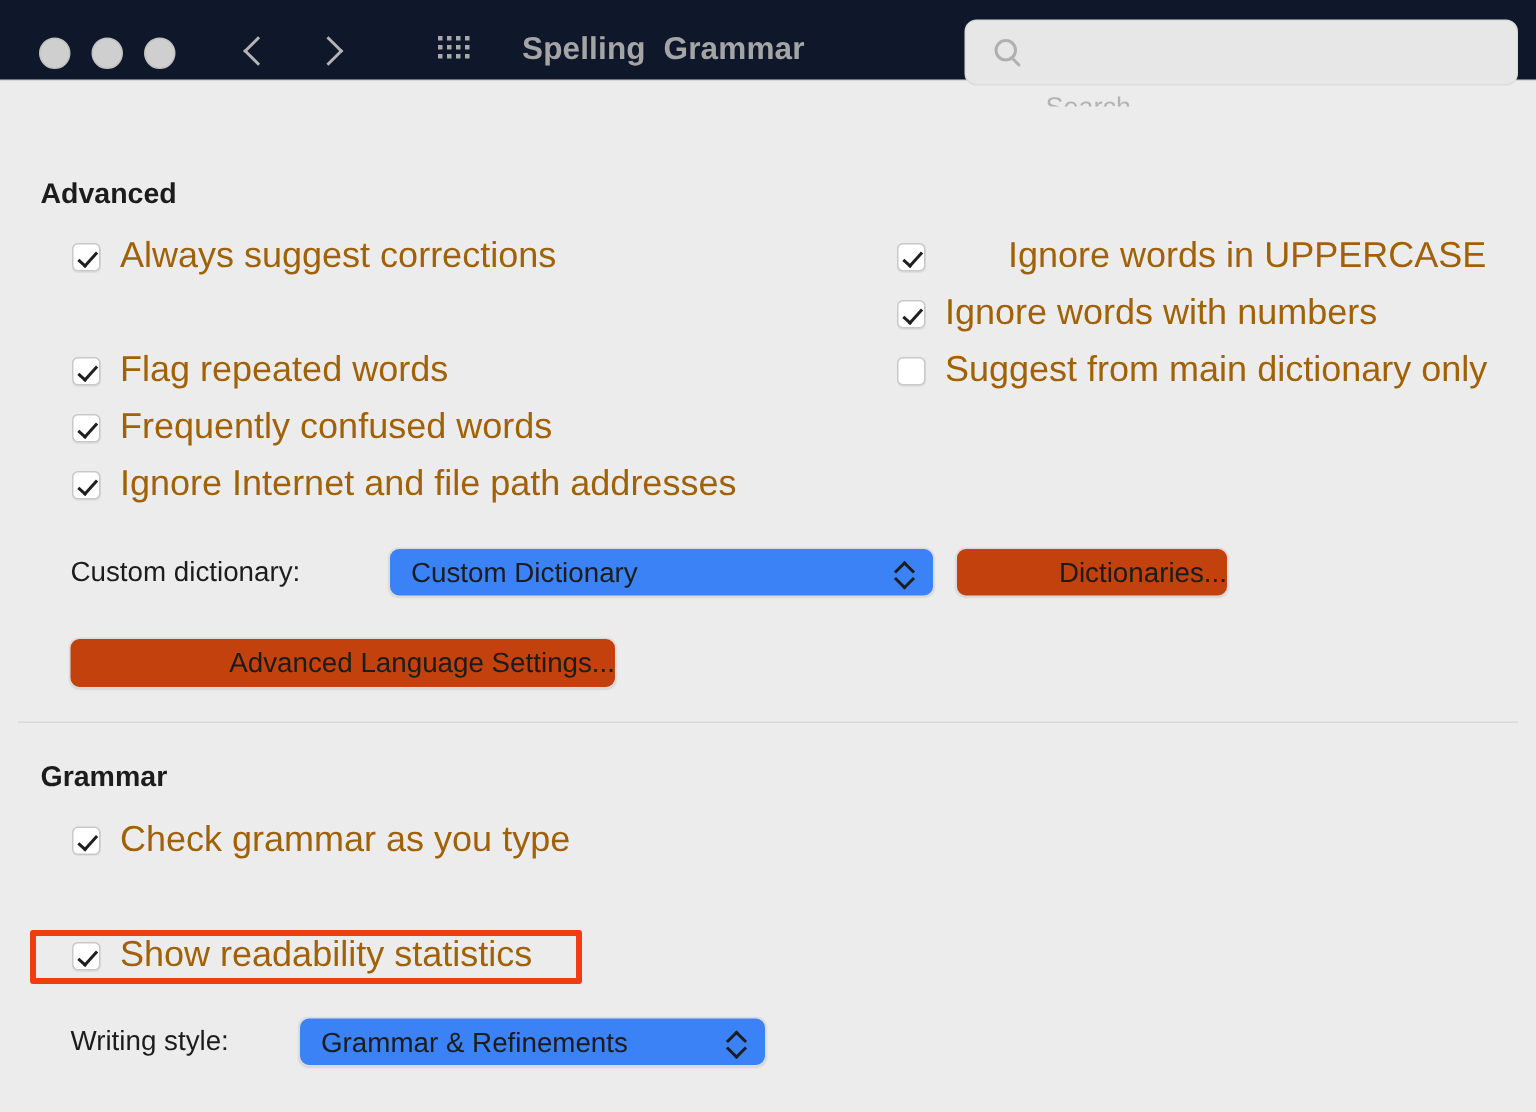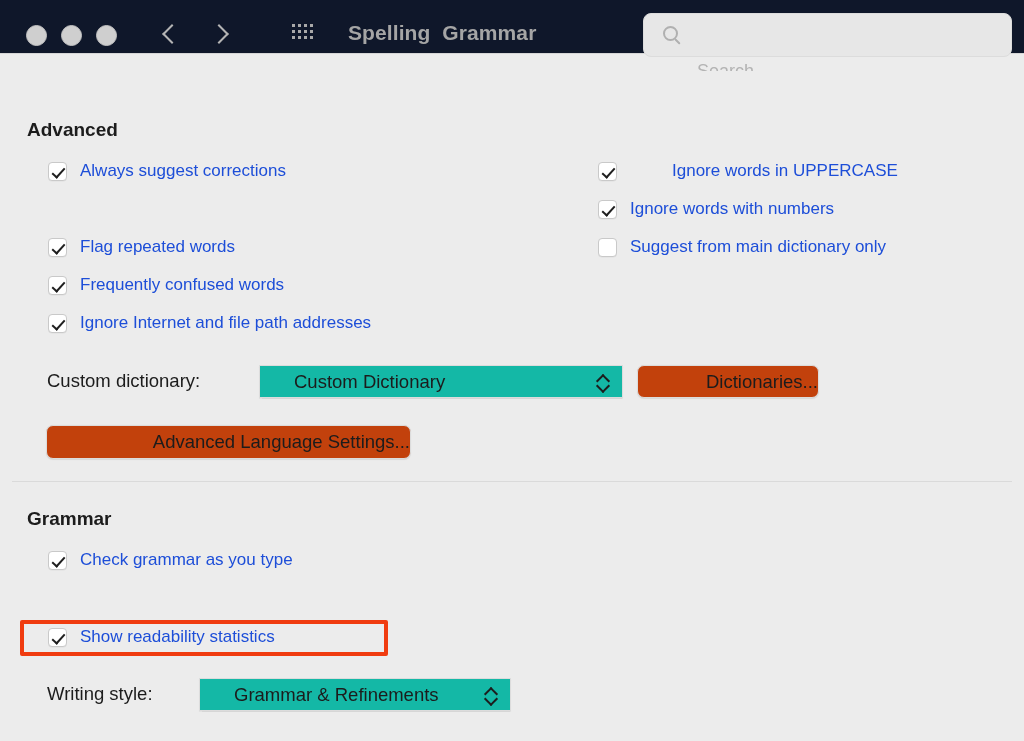--- a/index.html
+++ b/index.html
@@ -170,41 +170,40 @@
     content: "";
     position: absolute;
     left: 6px; top: 2px;
     width: 5px; height: 11px;
     border-right: 2.4px solid #1f1f1f;
     border-bottom: 2.4px solid #1f1f1f;
     transform: rotate(42deg);
   }
   .cb-label {
     margin-left: 13px;
-    font-size: 17px;
-    color: #1d4ed8;
+    font-size: 24px;
+    color: #a16207;
     white-space: nowrap;
   }
 
   .field-label {
     position: absolute;
     font-size: 18.5px;
     color: #1c1c1c;
     white-space: nowrap;
   }
 
   .popup-btn {
     position: absolute;
-    background: #14b8a6;
+    background: #3b82f6;
     border: 1px solid #dcdcdc;
-    border-radius: 0;
+    border-radius: 7px;
     box-shadow: 0 0.5px 1px rgba(0,0,0,0.09);
     display: flex;
     align-items: center;
-    padding-left: 20px;
   }
   .popup-text {
     margin-left: 14px;
     font-size: 18.5px;
     color: #1c1c1c;
     white-space: nowrap;
   }
   .popup-chev {
     position: absolute;
     right: 13px;

